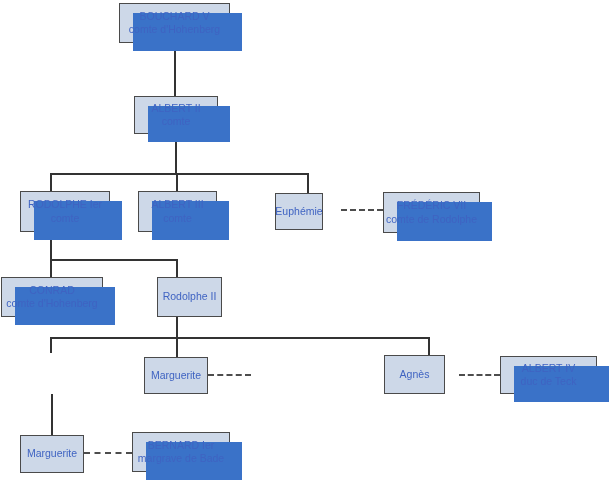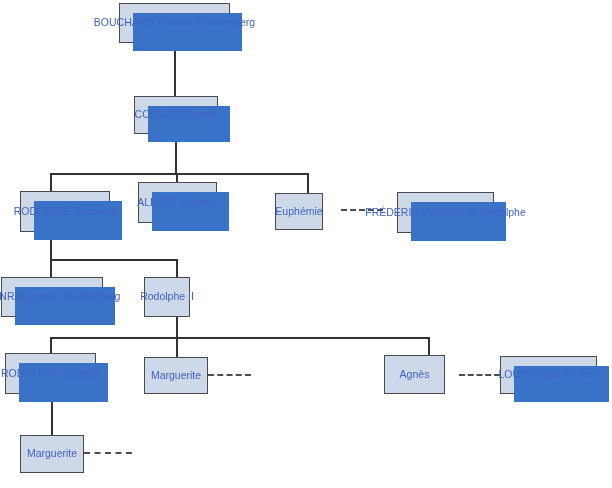--- a/index.html
+++ b/index.html
@@ -18,21 +18,21 @@
     width:612px;height:488px;
     background:var(--bg);
     overflow:hidden;
   }
   .node{
     position:absolute;
     background:var(--node-fill);
     border:1.5px solid var(--node-border);
     box-sizing:border-box;
     display:flex;
-    flex-direction:row;
+    flex-direction:column;
     align-items:center;
     justify-content:center;
     text-align:center;
     color:var(--text);
     font-size:10.5px;
     line-height:13.5px;
     z-index:2;
     cursor:pointer;
   }
   .node.shadowed::after{
@@ -58,75 +58,75 @@
 <body>
 
 <div id="canvas">
 
   <div class="node shadowed" style="left:119px;top:3px;width:111px;height:40px">
     <span class="nm">BOUCHARD V</span>
     <span class="tt">comte d'Hohenberg</span>
   </div>
 
   <div class="node shadowed" style="left:134px;top:96px;width:84px;height:38px">
-    <span class="nm">CONRAD II</span>
+    <span class="nm">ALBERT II</span>
     <span class="tt">comte</span>
   </div>
 
   <div class="node shadowed" style="left:20px;top:191px;width:90px;height:41px">
     <span class="nm">RODOLPHE Ier</span>
     <span class="tt">comte</span>
   </div>
 
-  <div class="node shadowed" style="left:138px;top:182px;width:79px;height:41px">
+  <div class="node shadowed" style="left:138px;top:191px;width:79px;height:41px">
     <span class="nm">ALBERT III</span>
     <span class="tt">comte</span>
   </div>
 
   <div class="node" style="left:275px;top:193px;width:48px;height:37px">
     <span class="nm">Euphémie</span>
   </div>
 
-  <div class="node shadowed" style="left:397px;top:192px;width:97px;height:41px">
+  <div class="node shadowed" style="left:383px;top:192px;width:97px;height:41px">
     <span class="nm">FRÉDÉRIC VII</span>
     <span class="tt">comte de Rodolphe</span>
   </div>
 
   <div class="node shadowed" style="left:1px;top:277px;width:102px;height:40px">
     <span class="nm">CONRAD</span>
     <span class="tt">comte d'Hohenberg</span>
   </div>
 
-  <div class="node" style="left:144px;top:277px;width:46px;height:40px">
+  <div class="node" style="left:157px;top:277px;width:65px;height:40px">
     <span class="nm">Rodolphe II</span>
   </div>
 
-  <div class="node shadowed" style="left:5px;top:353px;width:91px;height:41px">
-    <span class="nm">RODOLPHE III</span>
-    <span class="tt">comte</span>
-  </div>
 
   <div class="node" style="left:144px;top:357px;width:64px;height:37px">
     <span class="nm">Marguerite</span>
   </div>
 
 
   <div class="node" style="left:384px;top:355px;width:61px;height:39px">
     <span class="nm">Agnès</span>
   </div>
 
   <div class="node shadowed" style="left:500px;top:356px;width:97px;height:38px">
-    <span class="nm">LOUIS IV</span>
+    <span class="nm">ALBERT IV</span>
     <span class="tt">duc de Teck</span>
   </div>
 
   <div class="node" style="left:20px;top:435px;width:64px;height:38px">
     <span class="nm">Marguerite</span>
   </div>
 
+  <div class="node shadowed" style="left:132px;top:432px;width:98px;height:40px">
+    <span class="nm">BERNARD Ier</span>
+    <span class="tt">margrave de Bade</span>
+  </div>
 
   <div class="line v" style="left:174px;top:42px;height:54px"></div>
 
   <div class="line v" style="left:175px;top:133px;height:40px"></div>
   <div class="line h" style="left:50px;top:173px;width:258px"></div>
   <div class="line v" style="left:50px;top:173px;height:18px"></div>
   <div class="line v" style="left:176px;top:173px;height:18px"></div>
   <div class="line v" style="left:307px;top:173px;height:20px"></div>
 
   <div class="line v" style="left:50px;top:232px;height:27px"></div>

